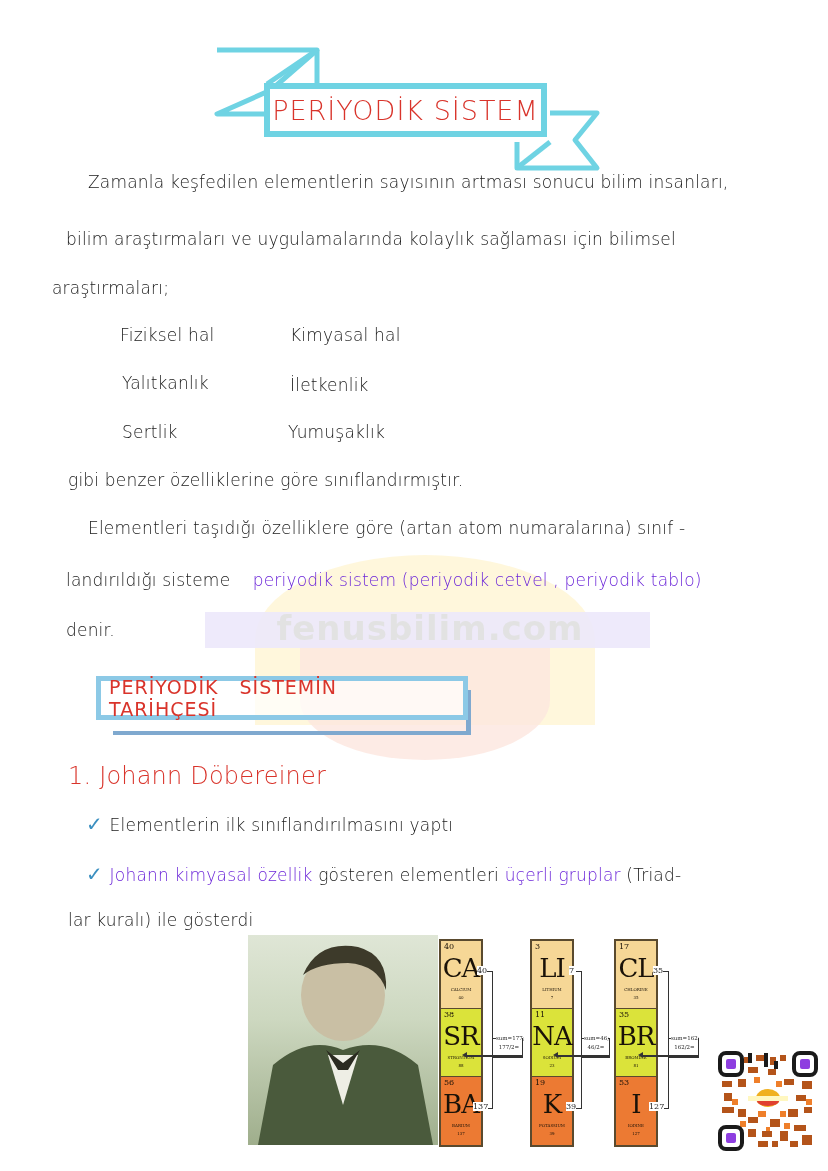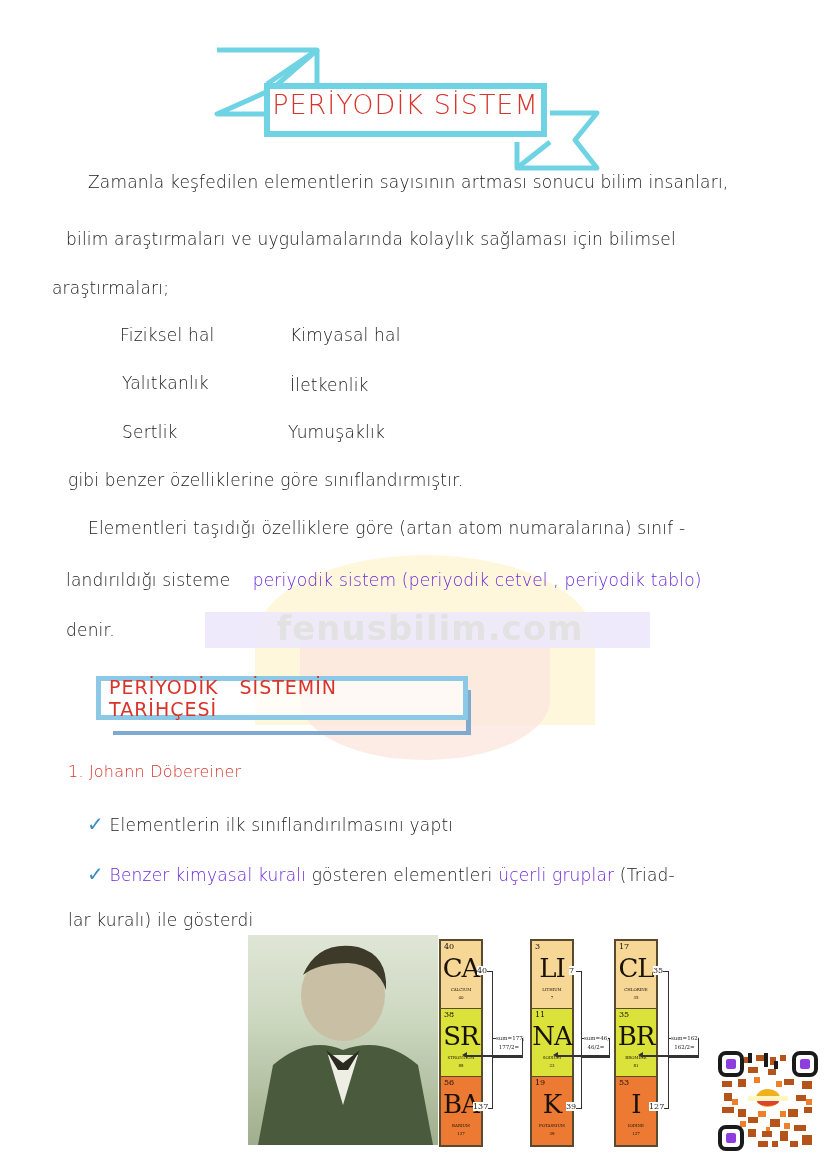--- a/index.html
+++ b/index.html
@@ -2,31 +2,31 @@
 <html><head>
 <meta charset="utf-8">
 <style>
   html, body { margin: 0; padding: 0; }
   body {
     width: 828px; height: 1171px; position: relative; overflow: hidden;
     background: #ffffff;
     font-family: "DejaVu Sans", sans-serif;
     color: #1a1a1a;
   }
-  .hw { font-family: "DejaVu Sans", sans-serif; font-weight: 300; letter-spacing: 0.2px; text-align: right; }
+  .hw { font-family: "DejaVu Sans", sans-serif; font-weight: 300; letter-spacing: 0.2px; }
 
   
   .wm-band { position:absolute; left:205px; top:612px; width:445px; height:36px; background:#ece8fb; opacity:0.9; }
   .wm-arc-y { position:absolute; left:255px; top:555px; width:340px; height:170px; border-radius:50% 50% 0 0; background:#fff6d6; opacity:0.85; }
   .wm-arc-r { position:absolute; left:300px; top:640px; width:250px; height:120px; border-radius:0 0 50% 50%; background:#fde6df; opacity:0.8; }
   .wm-text { position:absolute; left:265px; top:608px; width:330px; text-align:center; font-family:"DejaVu Sans", sans-serif; font-weight:bold; font-size:34px; color:#e2e2e2; letter-spacing:1px; }
 
   
   .ribbon-svg { position:absolute; left:205px; top:42px; }
-  .title-box { position:absolute; left:264px; top:83px; width:283px; height:54px; border:6px solid #6fd3e3; background:#fff; box-sizing:border-box; display:flex; align-items:flex-start; justify-content:center; }
+  .title-box { position:absolute; left:264px; top:83px; width:283px; height:54px; border:6px solid #6fd3e3; background:#fff; box-sizing:border-box; display:flex; align-items:center; justify-content:center; }
   .title-text { color:#d9342b; font-size:27px; letter-spacing:1px; font-family:"DejaVu Sans", sans-serif; font-weight:300; }
 
   .para { position:absolute; font-size:17px; color:#1a1a1a; white-space:nowrap; }
   .blue { color:#6d28d9; }
   .red { color:#d9342b; }
 
   .sub-box { position:absolute; left:96px; top:676px; width:372px; height:44px; border:5px solid #8cc9e6; box-sizing:border-box; background:rgba(255,255,255,0.7); display:flex; align-items:center; padding-left:8px; }
   .sub-shadow-v { position:absolute; left:466px; top:690px; width:5px; height:45px; background:#7fa9cf; }
   .sub-shadow-h { position:absolute; left:113px; top:731px; width:358px; height:4px; background:#7fa9cf; }
   .sub-text { color:#d9342b; font-size:19px; letter-spacing:1px; word-spacing:14px; }
@@ -97,30 +97,30 @@
   <span class="blue">periyodik sistem (periyodik cetvel , periyodik tablo)</span>
 </div>
 <div class="para hw" style="left:66px; top:620px;">denir.</div>
 
 <div class="sub-shadow-v"></div>
 <div class="sub-shadow-h"></div>
 <div class="sub-box">
   <span class="sub-text">PERİYODİK SİSTEMİN TARİHÇESİ</span>
 </div>
 
-<div class="para hw red" style="left:68px; top:762px; font-size:16px;">1. Johann Döbereiner</div>
+<div class="para hw red" style="left:68px; top:762px; font-size:24px;">1. Johann Döbereiner</div>
 
 <div class="para hw" style="left:86px; top:812px;">
   <span class="check">✓</span>
   <span>Elementlerin ilk sınıflandırılmasını yaptı</span>
 </div>
 
 <div class="para hw" style="left:86px; top:862px;">
   <span class="check">✓</span>
-  <span class="blue">Benzer kimyasal kuralı</span><span> gösteren elementleri </span><span class="blue">üçerli gruplar</span><span> (Triad-</span>
+  <span class="blue">Johann kimyasal özellik</span><span> gösteren elementleri </span><span class="blue">üçerli gruplar</span><span> (Triad-</span>
 </div>
 <div class="para hw" style="left:68px; top:910px;">lar kuralı) ile gösterdi</div>
 
 <div class="portrait">
   <svg width="190" height="210">
     <ellipse cx="95" cy="60" rx="42" ry="46" fill="#c9bfa4"></ellipse>
     <path d="M55 40 Q70 5 110 12 Q140 20 138 55 Q130 30 100 28 Q70 28 55 40Z" fill="#3d3a2a"></path>
     <path d="M10 210 L25 130 Q60 100 95 115 Q135 100 170 130 L185 210 Z" fill="#4a5a3c"></path>
     <path d="M80 120 L95 170 L110 120 Z" fill="#eeeee5"></path>
     <path d="M78 115 L95 128 L112 115 L100 135 L90 135 Z" fill="#2a2a20"></path>

